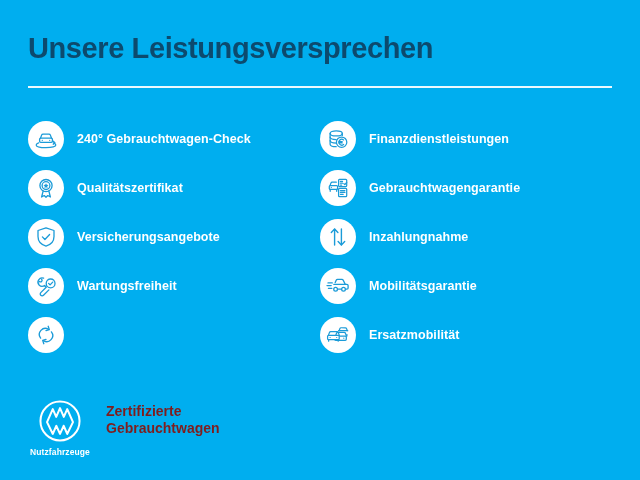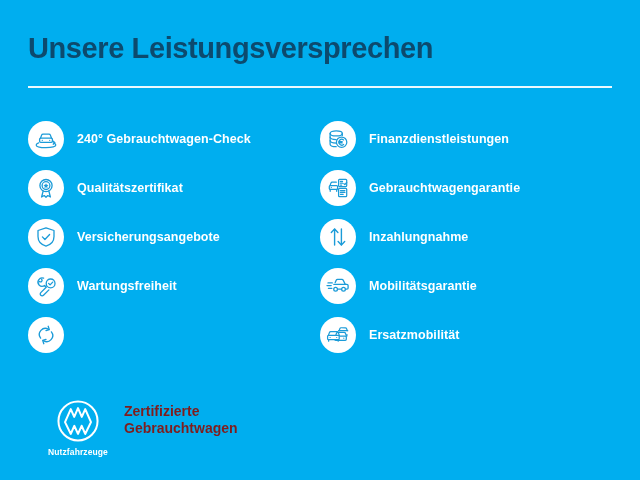--- a/index.html
+++ b/index.html
@@ -75,21 +75,20 @@
     left:28px; top:398px;
     display:flex;
     align-items:flex-start;
     gap:14px;
   }
   #vw-logo-block {
     width:64px;
     display:flex;
     flex-direction:column;
     align-items:center;
-    margin-left:18px;
   }
   #vw-logo-mark { display:block; }
   #vw-sub-brand {
     margin-top:3px;
     font-size:8.5px;
     font-weight:bold;
     letter-spacing:0.1px;
     color:#ffffff;
     white-space:nowrap;
   }

